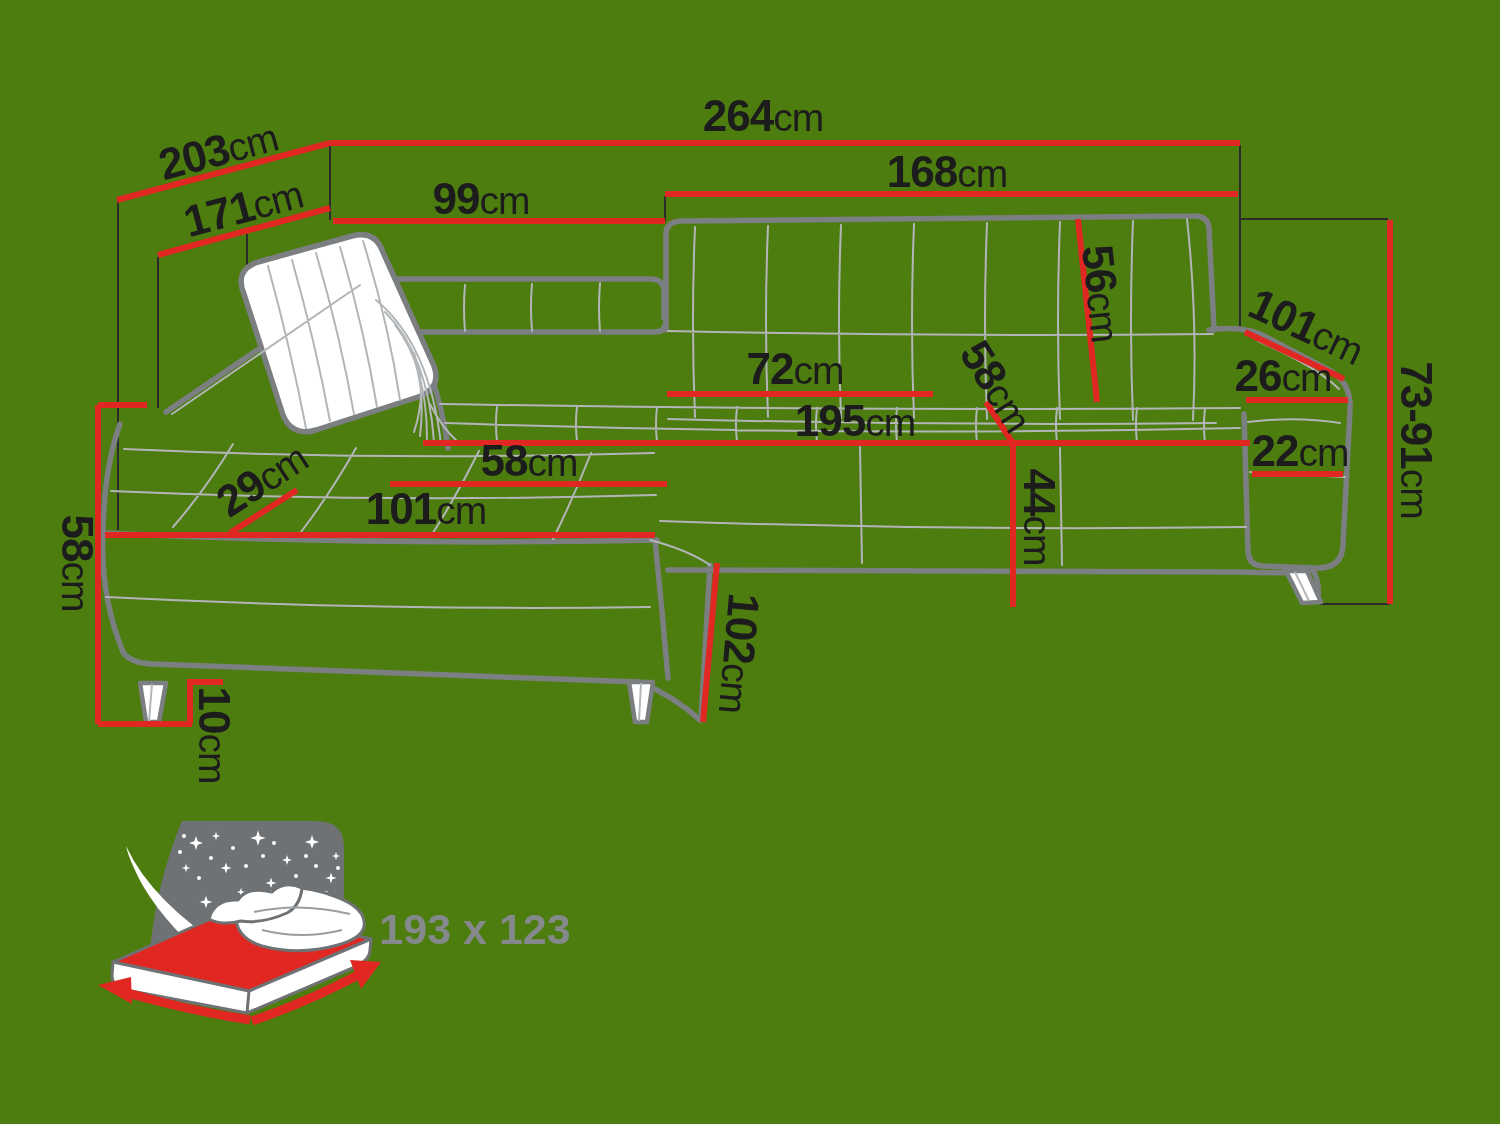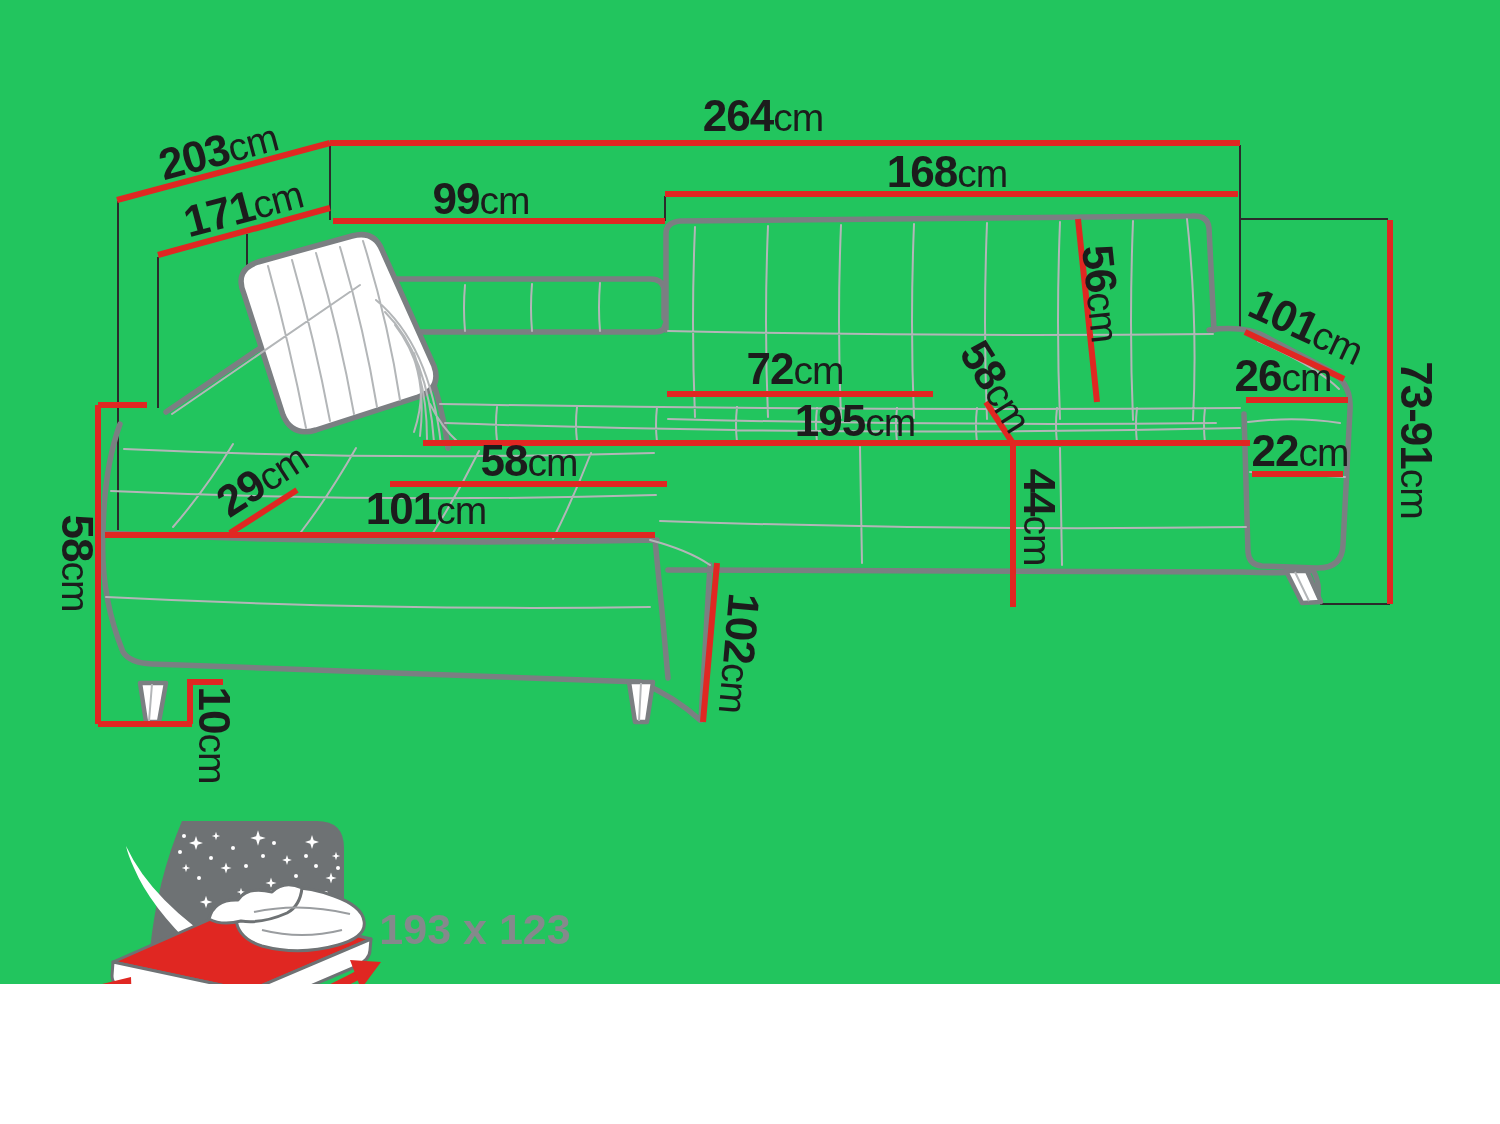--- a/index.html
+++ b/index.html
@@ -1,16 +1,16 @@
 <!DOCTYPE html>
 <html><head>
 <meta charset="utf-8">
 <style>
   html,body{margin:0;padding:0;background:#ffffff;}
-  .stage{position:relative;width:1500px;height:984px;background:#22c55e;overflow:hidden;
+  .stage{position:relative;width:1500px;height:1124px;background:#4d7c0f;overflow:hidden;
          font-family:"Liberation Sans",sans-serif;}
   svg{position:absolute;left:0;top:0;}
   text.dim{font-family:"Liberation Sans",sans-serif;font-weight:700;font-size:44px;
            fill:#1c1c1c;letter-spacing:-1px;}
   text.dim tspan.u{font-weight:400;font-size:39px;}
   text.bedlabel{font-family:"Liberation Sans",sans-serif;font-weight:700;font-size:43px;
            fill:#85898c;letter-spacing:0px;}
 </style>
 </head>
 <body>

